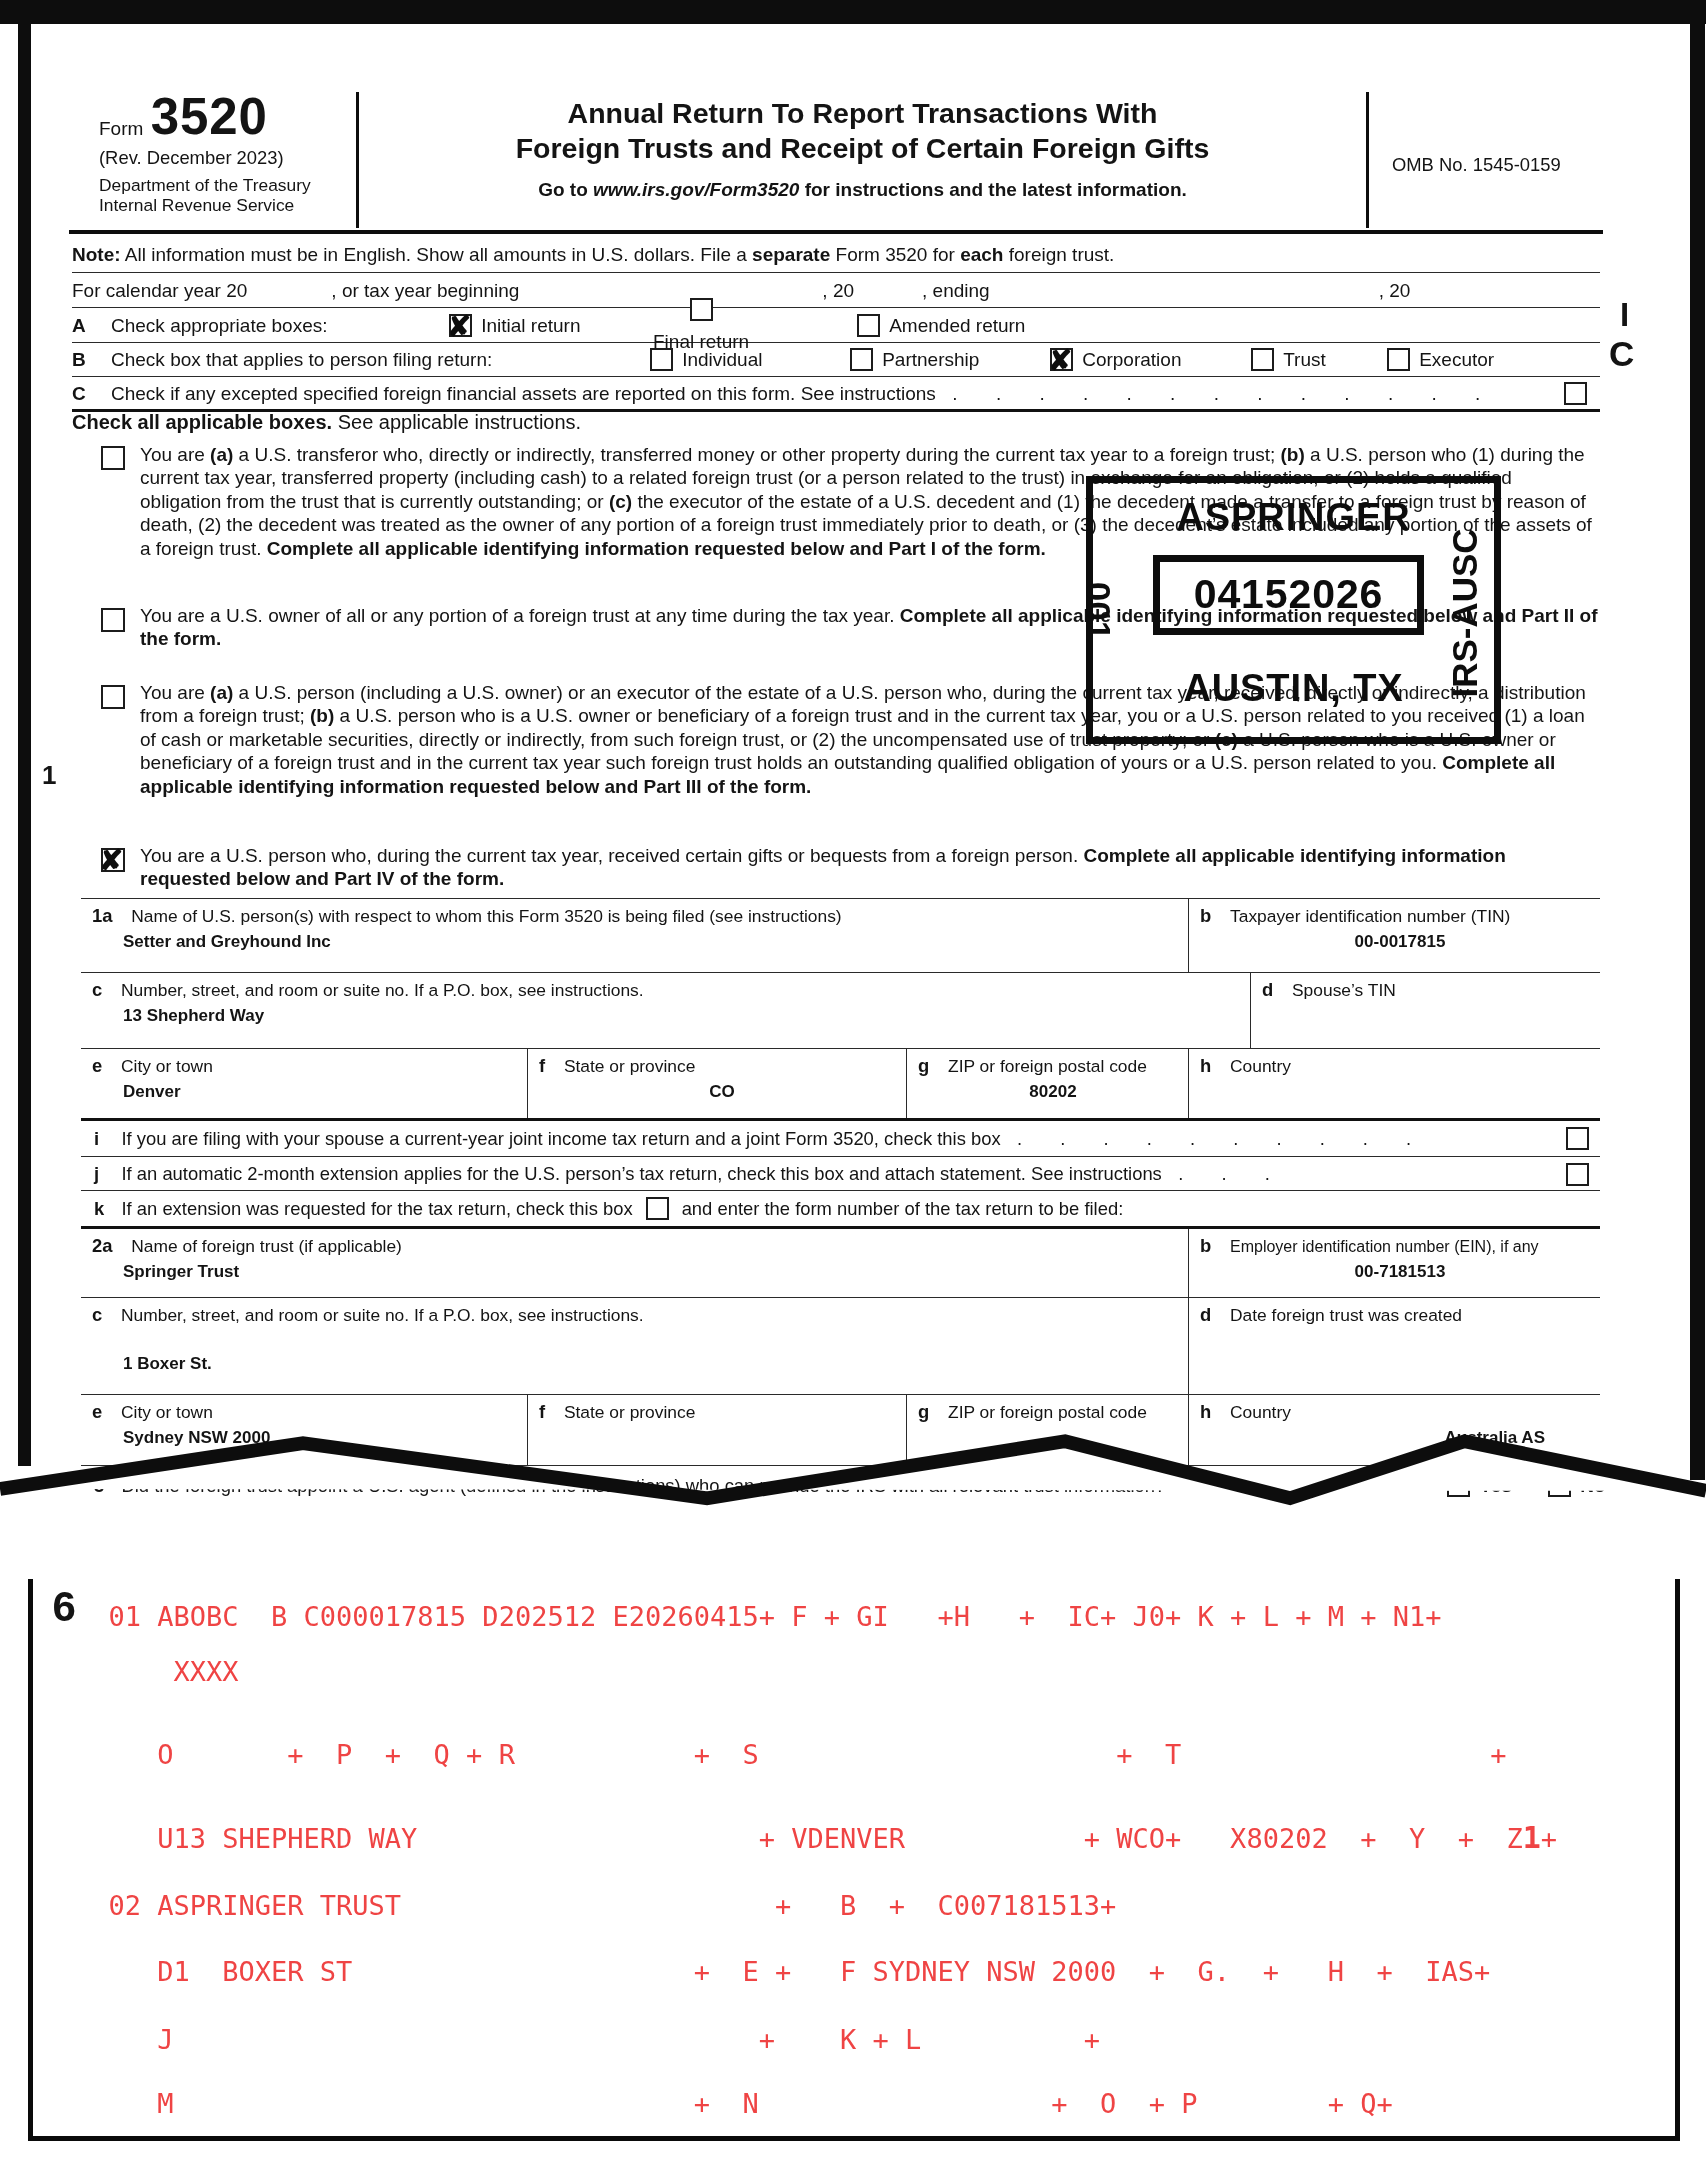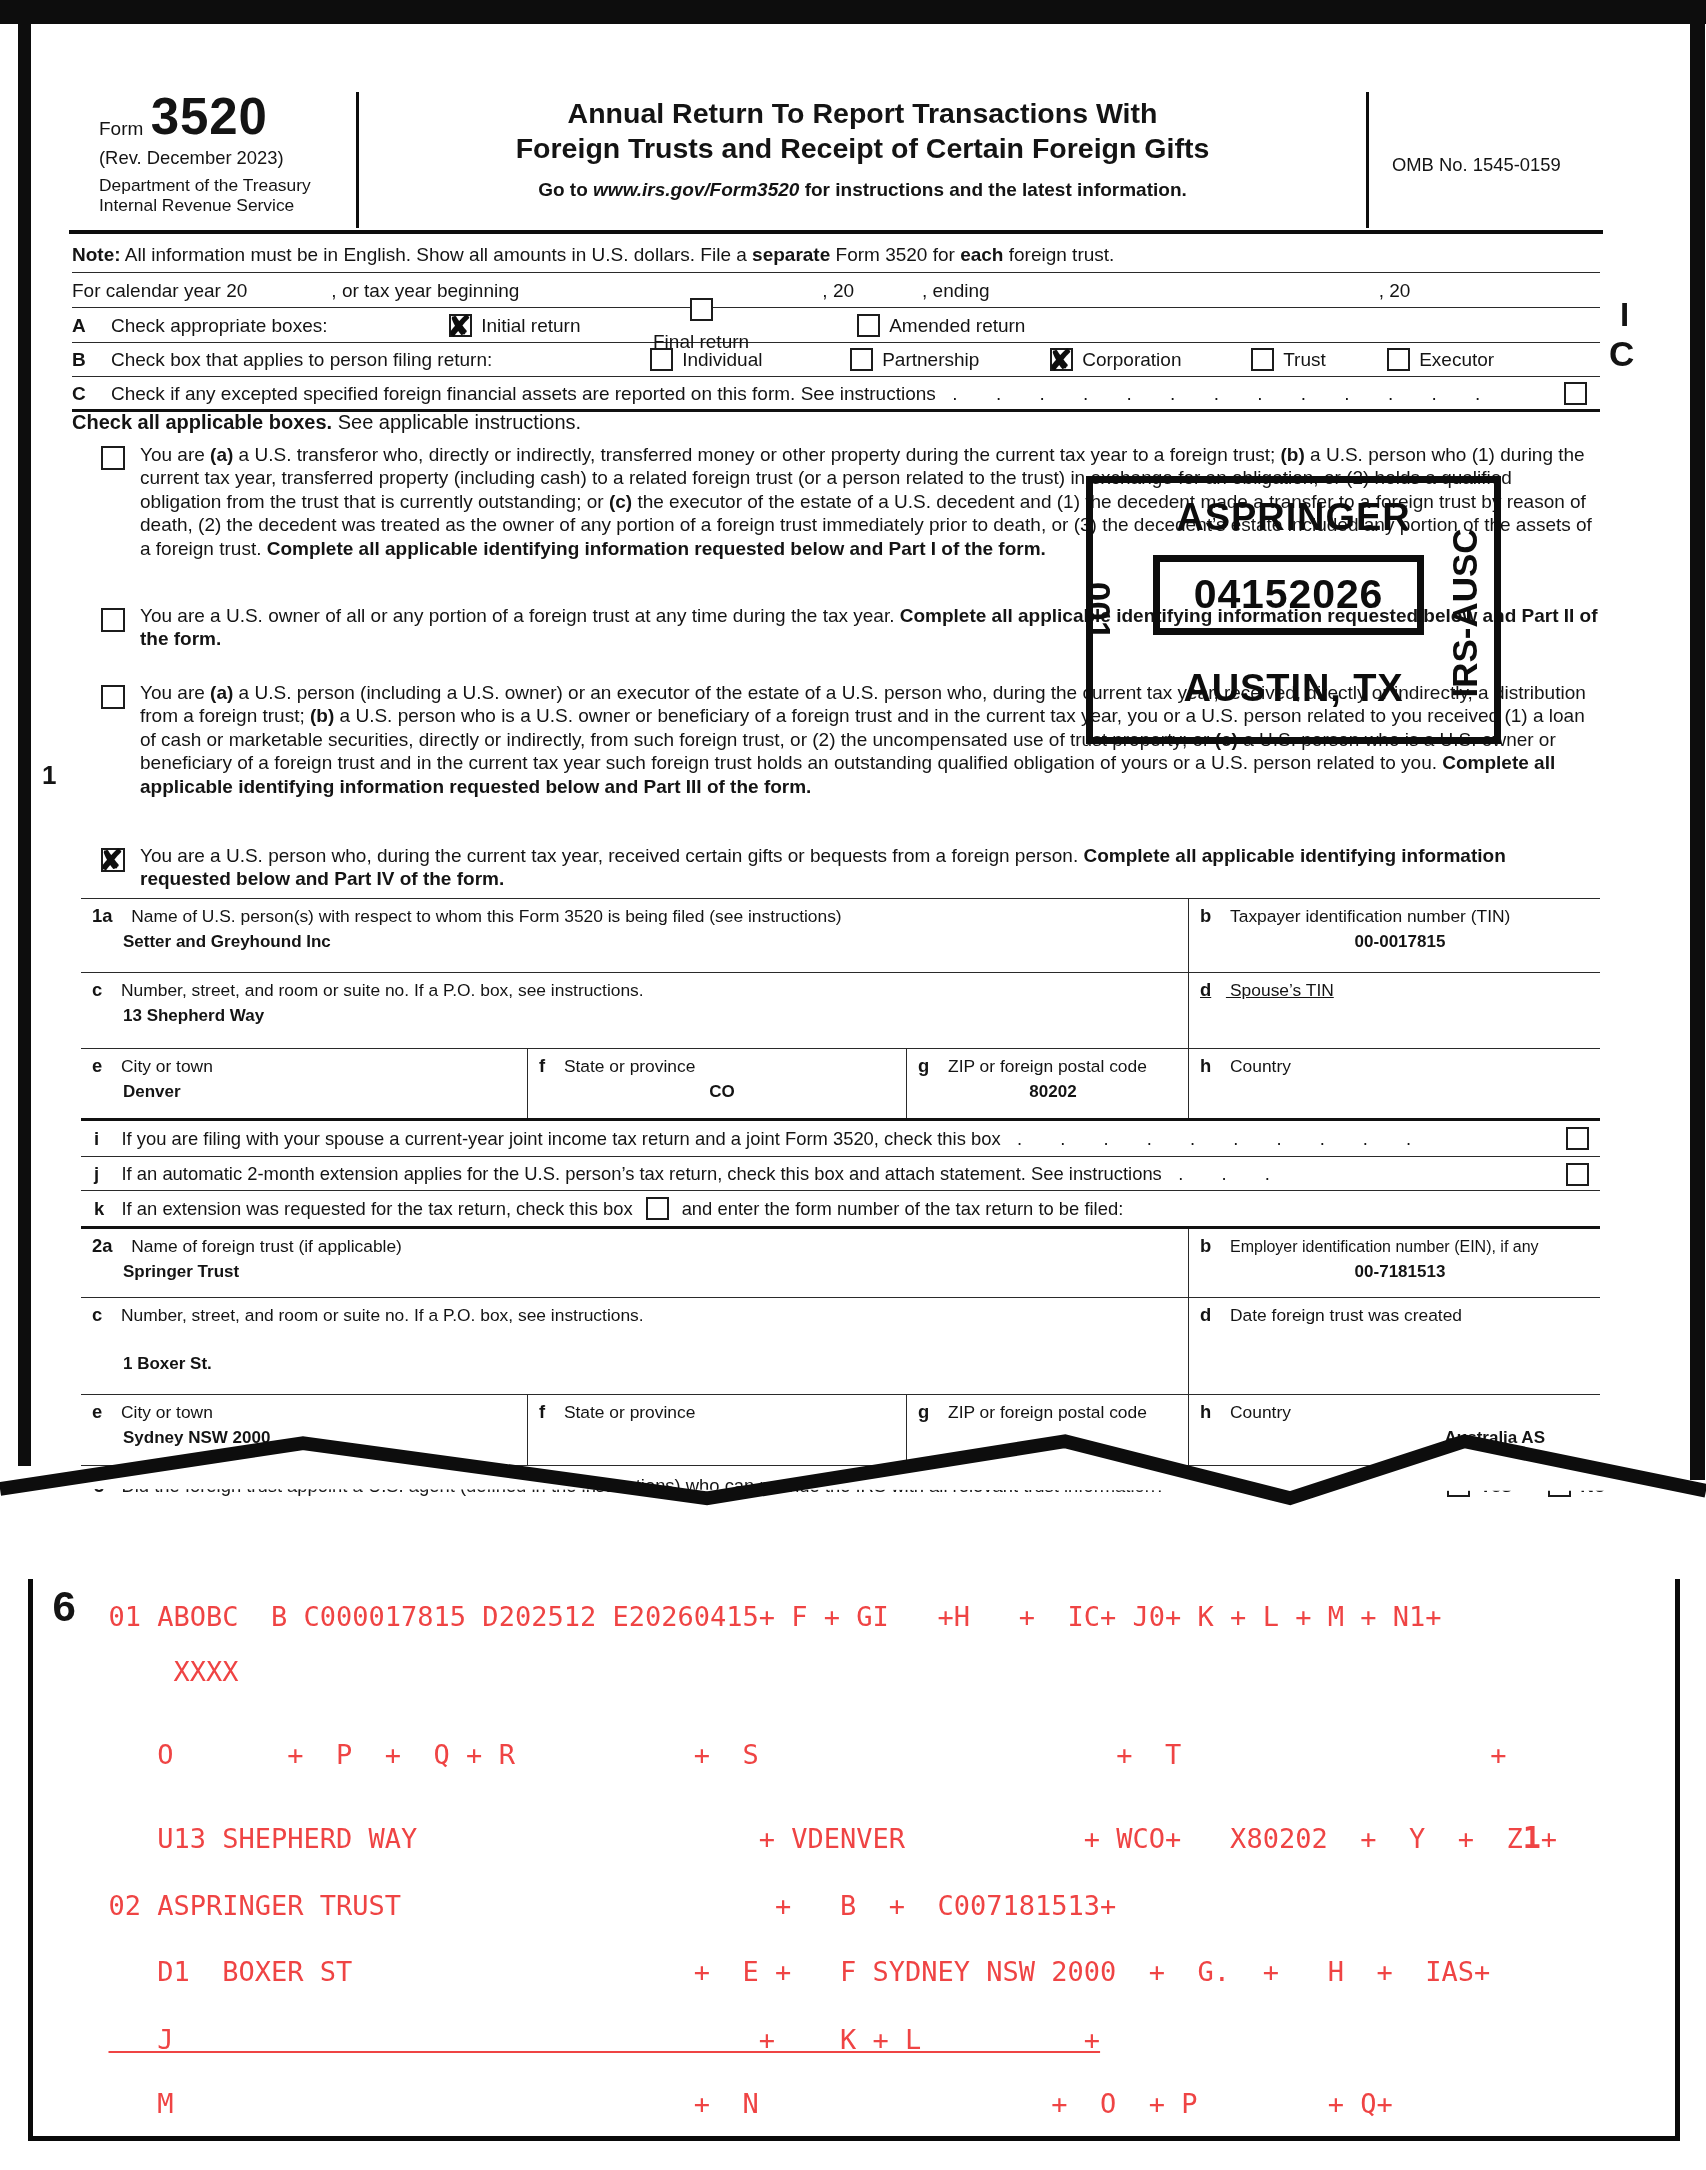--- a/index.html
+++ b/index.html
@@ -197,21 +197,21 @@
       <div class="val center">00-0017815</div>
     </div>
   </div>
 
   <div class="trow bb2" style="height:75px;">
     <div class="cell" style="left:0;width:1107px;">
       <span class="pfx">c</span>
       <span class="lbl">Number, street, and room or suite no. If a P.O. box, see instructions.</span>
       <div class="val">13 Shepherd Way</div>
     </div>
-    <div class="cell rbord" style="left:1107px;width:412px;text-decoration:underline;">
+    <div class="cell rbord" style="left:1169px;width:412px;">
       <span class="pfx">d</span>
       <span class="lbl">Spouse’s TIN</span>
       <div class="val"></div>
     </div>
   </div>
 
   <div class="trow bb3" style="height:69px;">
     <div class="cell" style="left:0;width:446px;">
       <span class="pfx">e</span>
       <span class="lbl">City or town</span>
@@ -325,16 +325,16 @@
 </svg>
 
 <div class="codebox">
   <div class="sixmark">6</div>
   <div class="codeline" style="top:75px;">01 ABOBC  B C000017815 D202512 E20260415+ F + GI   +H   +  IC+ J0+ K + L + M + N1+</div>
   <div class="codeline" style="top:130px;">    XXXX</div>
   <div class="codeline" style="top:213px;">   O       +  P  +  Q + R           +  S                      +  T                   +</div>
   <div class="codeline" style="top:294px;"><span>   U13 SHEPHERD WAY                     + VDENVER           + WCO+   X80202  +  Y  +  Z</span><b>1</b><span>+</span></div>
   <div class="codeline" style="top:364px;">02 ASPRINGER TRUST                       +   B  +  C007181513+</div>
   <div class="codeline" style="top:430px;">   D1  BOXER ST                     +  E +   F SYDNEY NSW 2000  +  G.  +   H  +  IAS+</div>
-  <div class="codeline" style="top:498px;text-decoration:underline;">   J                                    +    K + L          +</div>
+  <div class="codeline" style="top:498px;">   J                                    +    K + L          +</div>
   <div class="codeline" style="top:562px;">   M                                +  N                  +  O  + P        + Q+</div>
 </div>
 
 
 </body></html>

